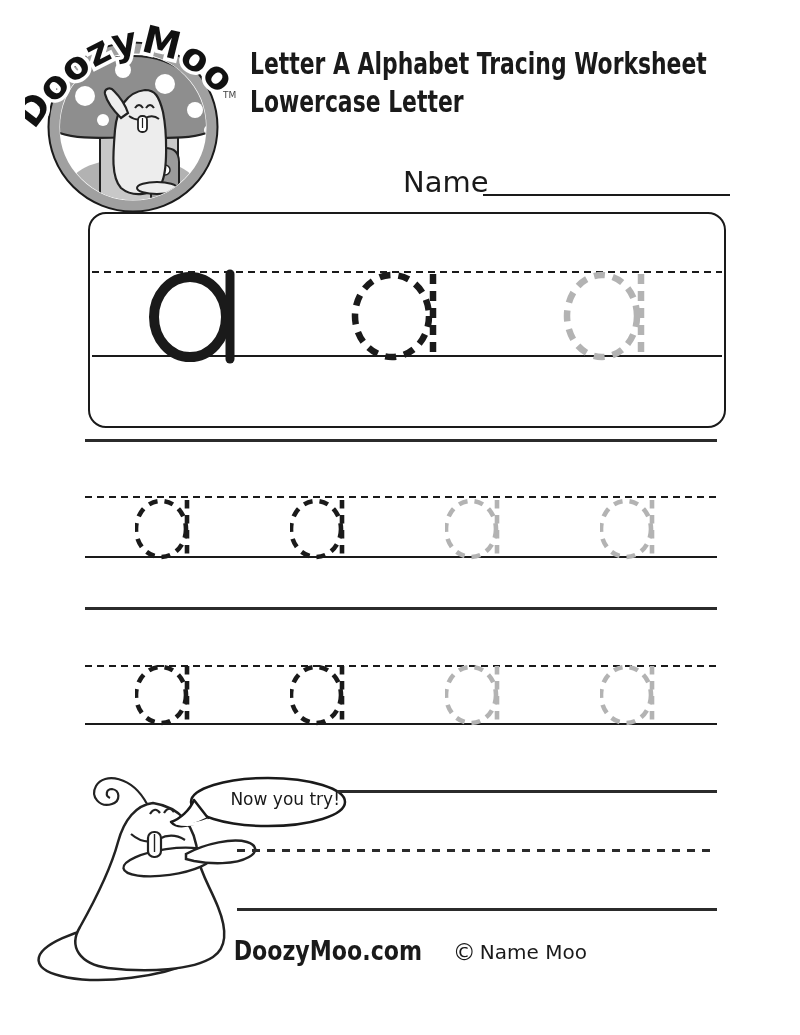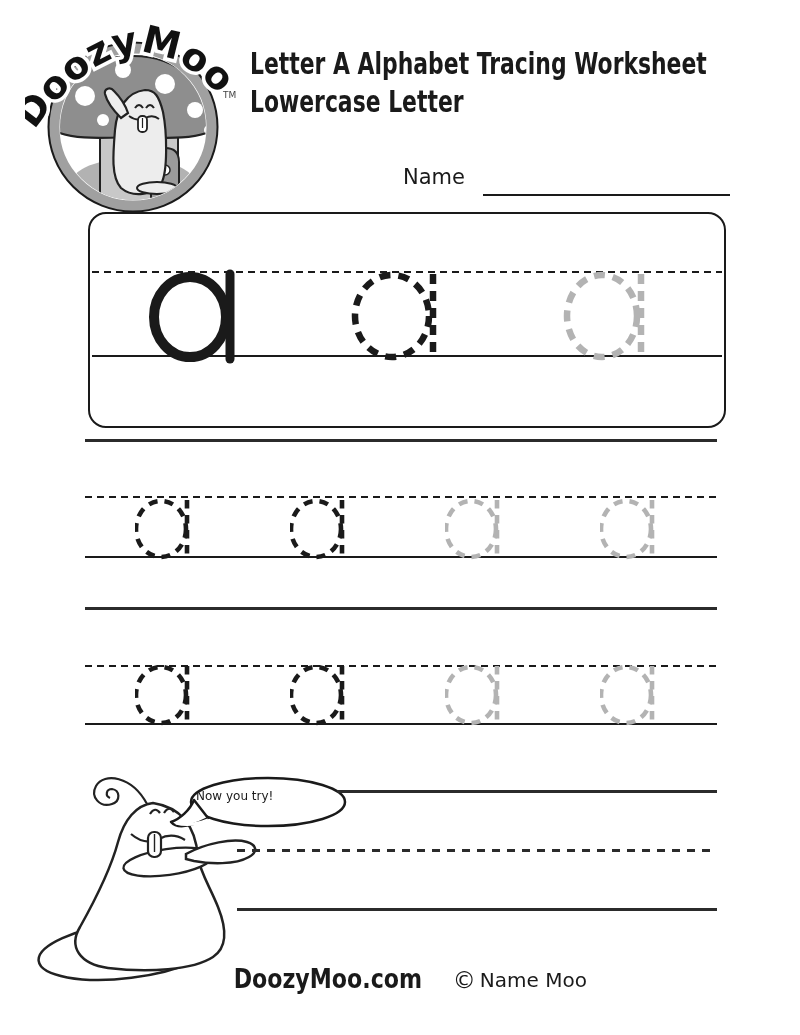--- a/index.html
+++ b/index.html
@@ -8,21 +8,21 @@
     font-family:"DejaVu Sans","Liberation Sans",sans-serif;color:var(--ink,#1a1a1a);
   }
   .abs{position:absolute;}
 
   
   .title-line{white-space:nowrap;font-weight:bold;transform-origin:left top;}
   .title-1{left:250px;top:46px;font-size:30px;transform:scaleX(.73);}
   .title-2{left:250px;top:84px;font-size:30px;transform:scaleX(.73);}
 
   
-  .name-label{left:403px;top:165px;font-size:21px;}
+  .name-label{left:403px;top:165px;font-size:29px;}
   .name-line{left:483px;top:194px;width:247px;height:0;border-top:2px solid var(--ink,#1a1a1a);}
 
   
   .example-box{left:88px;top:212px;width:634px;height:212px;border:2.5px solid var(--ink,#1a1a1a);border-radius:18px;}
   .box-mid{position:absolute;left:2px;top:57px;right:2px;height:2.4px;
     background:repeating-linear-gradient(90deg,var(--ink,#1a1a1a) 0 7px,transparent 7px 12px);}
   .box-base{position:absolute;left:2px;top:141px;right:2px;height:2px;background:var(--ink,#1a1a1a);}
 
   
   .row-line-top{height:3px;background:var(--line,#2b2b2b);width:632px;left:85px;}
@@ -33,28 +33,28 @@
   
   .trace-letter ellipse,.trace-letter line{fill:none;stroke:var(--letter-color,var(--ink,#1a1a1a));}
   .trace-letter.big.solid ellipse{stroke-width:10;}
   .trace-letter.big.solid line{stroke-width:9;stroke-linecap:round;}
   .trace-letter.big.dashed ellipse{stroke-width:6.5;stroke-dasharray:11 8;}
   .trace-letter.big.dashed line{stroke-width:6.5;stroke-dasharray:10 7;}
   .trace-letter.small.dashed ellipse{stroke-width:4.6;stroke-dasharray:9 7;}
   .trace-letter.small.dashed line{stroke-width:4.6;stroke-dasharray:8.5 6.5;}
 
   
-  .bubble-text{left:196px;top:789px;width:136px;text-align:left;font-size:12px;white-space:nowrap;}
+  .bubble-text{left:196px;top:789px;width:136px;text-align:right;font-size:17px;white-space:nowrap;padding-left:8px;}
   .bot-line-1{left:337px;top:790px;width:380px;height:2.5px;background:var(--line,#2b2b2b);}
   .bot-line-2{left:237px;top:849px;width:480px;height:2.5px;
     background:repeating-linear-gradient(90deg,var(--line,#2b2b2b) 0 8px,transparent 8px 15px);}
   .bot-line-3{left:237px;top:908px;width:480px;height:2.5px;background:var(--line,#2b2b2b);}
 
   
-  .footer{left:0;top:963px;width:800px;display:flex;justify-content:center;align-items:baseline;gap:10px;}
+  .footer{left:0;top:935px;width:800px;display:flex;justify-content:center;align-items:baseline;gap:10px;}
   .footer-site{font-size:27px;font-weight:bold;transform:scaleX(.82);transform-origin:center bottom;}
   .footer-copy{font-size:20px;display:flex;align-items:center;gap:4px;}
   .copy-sym{font-size:23px;}
 </style>
 </head>
 <body>
 
 <div class="page">
 
   <svg class="abs" style="left:25px;top:12px;" width="220" height="212" viewBox="0 0 220 212">

